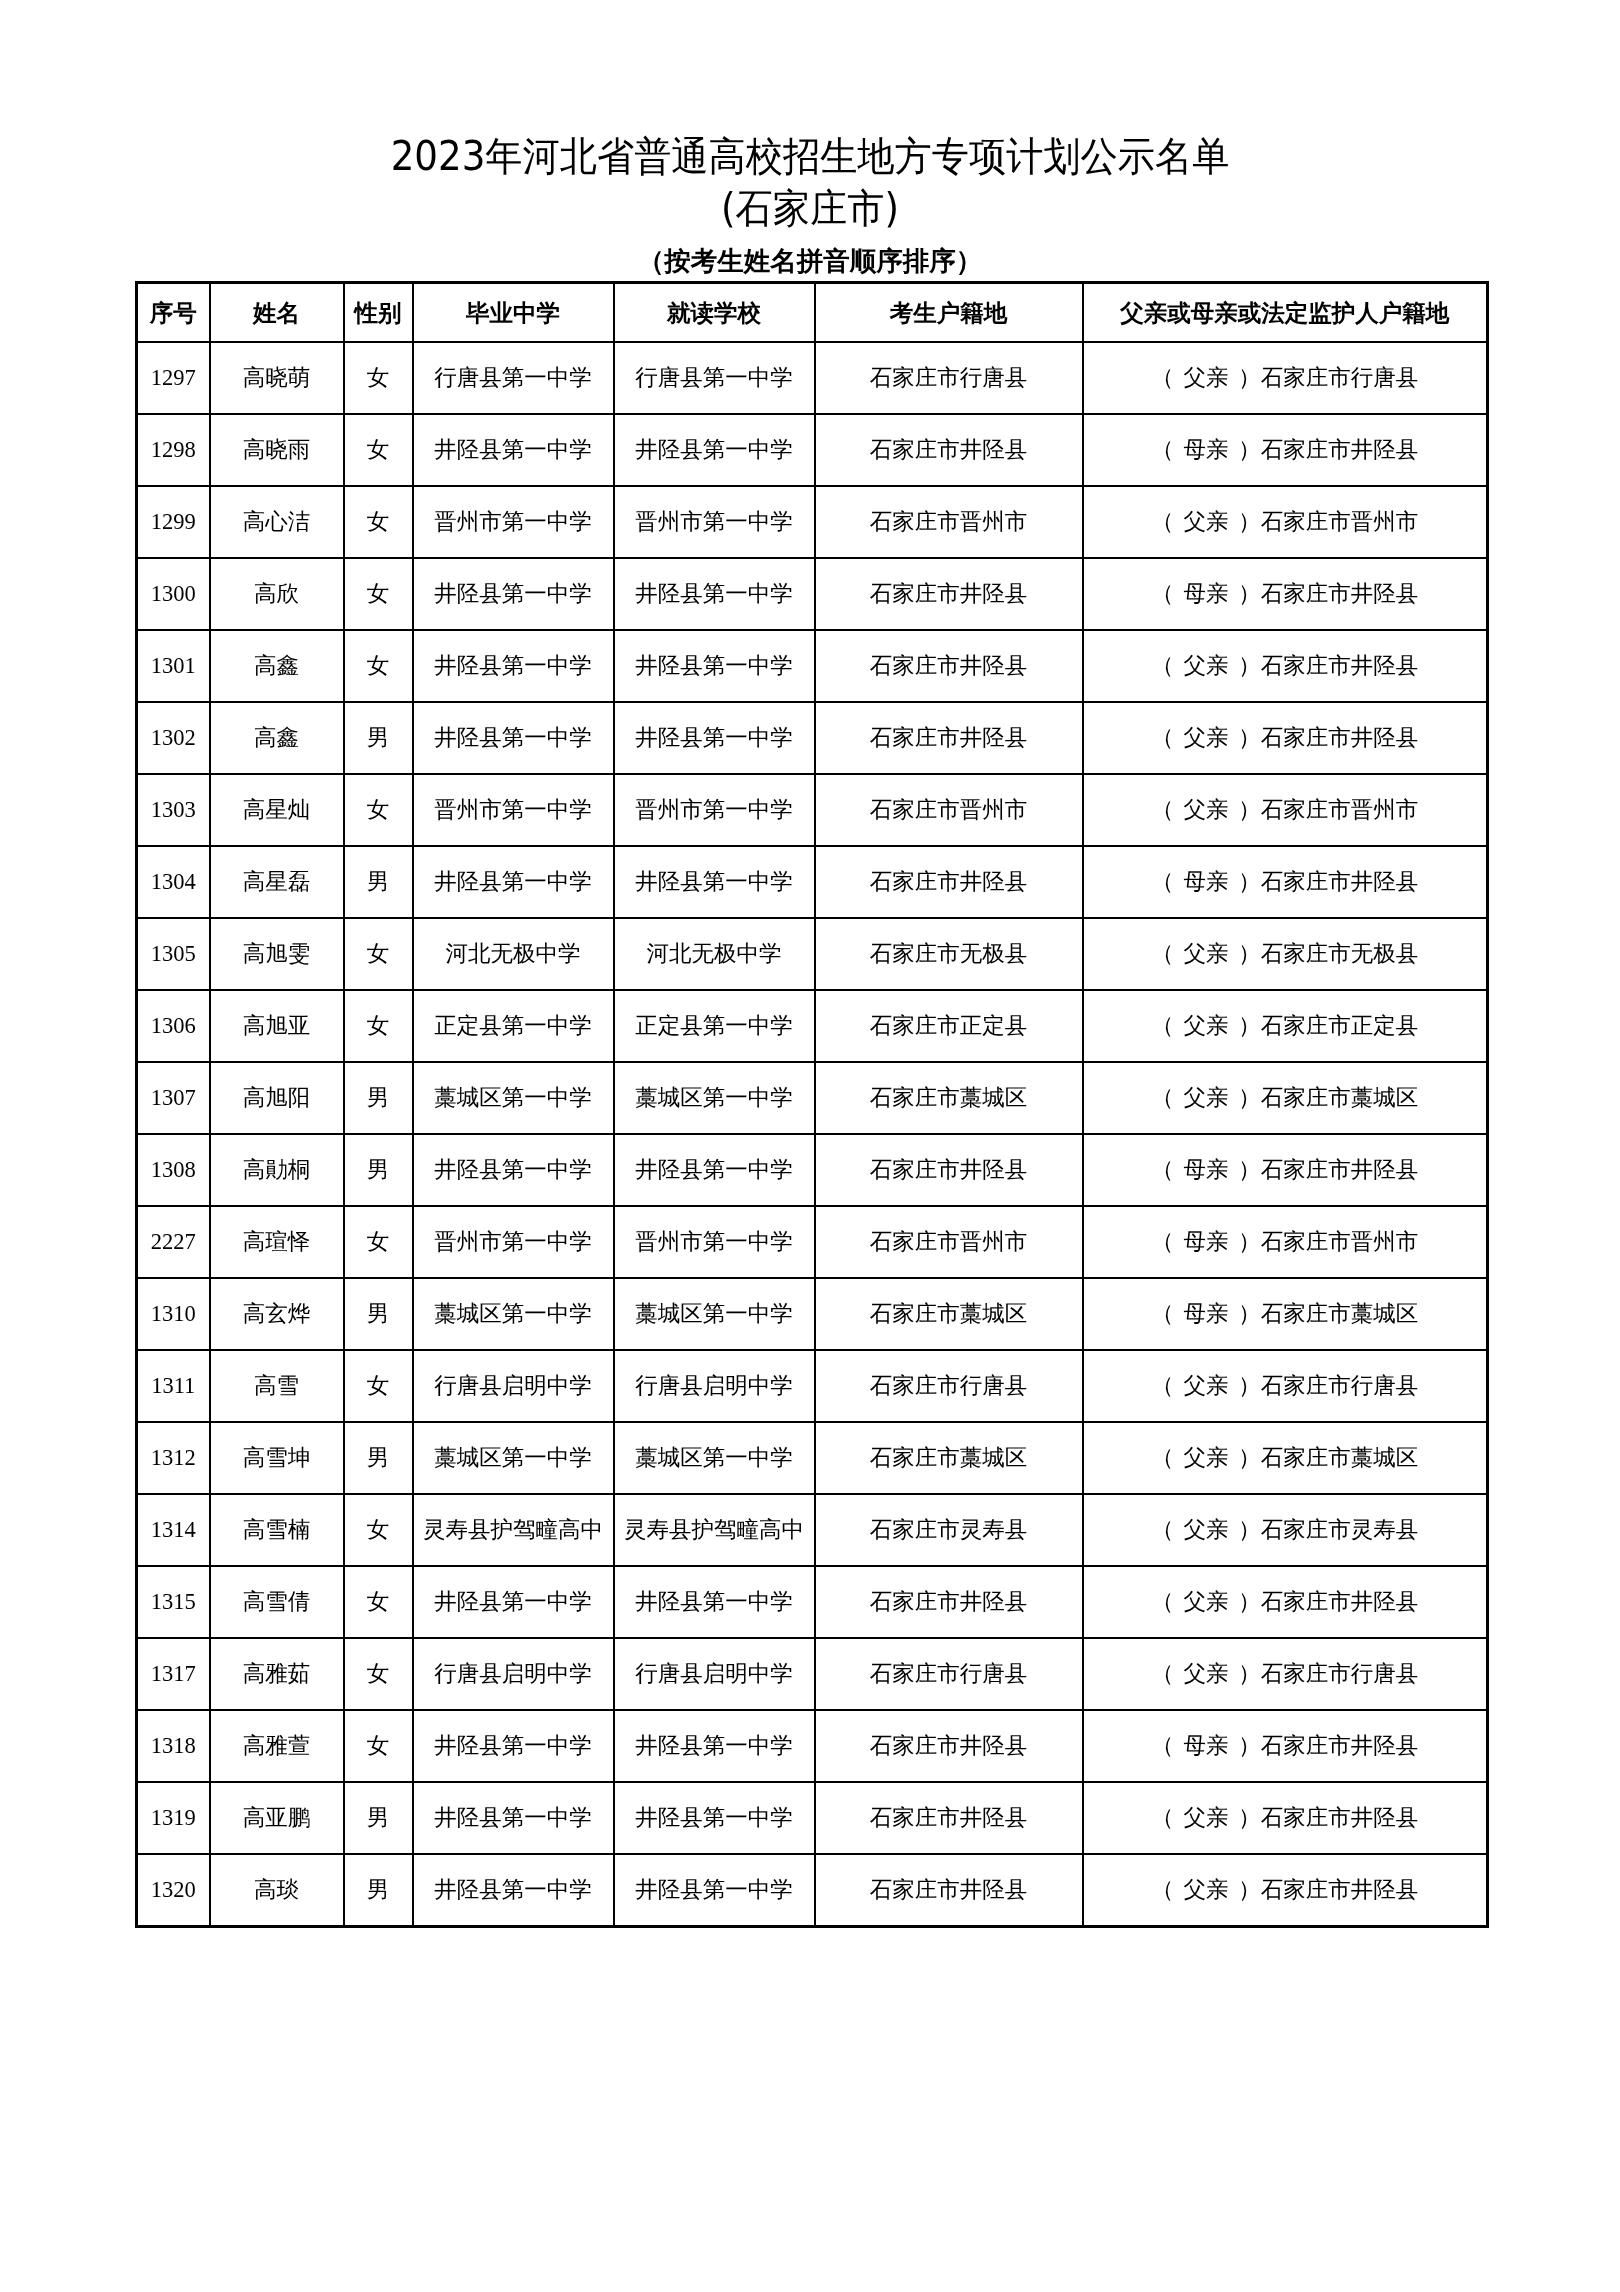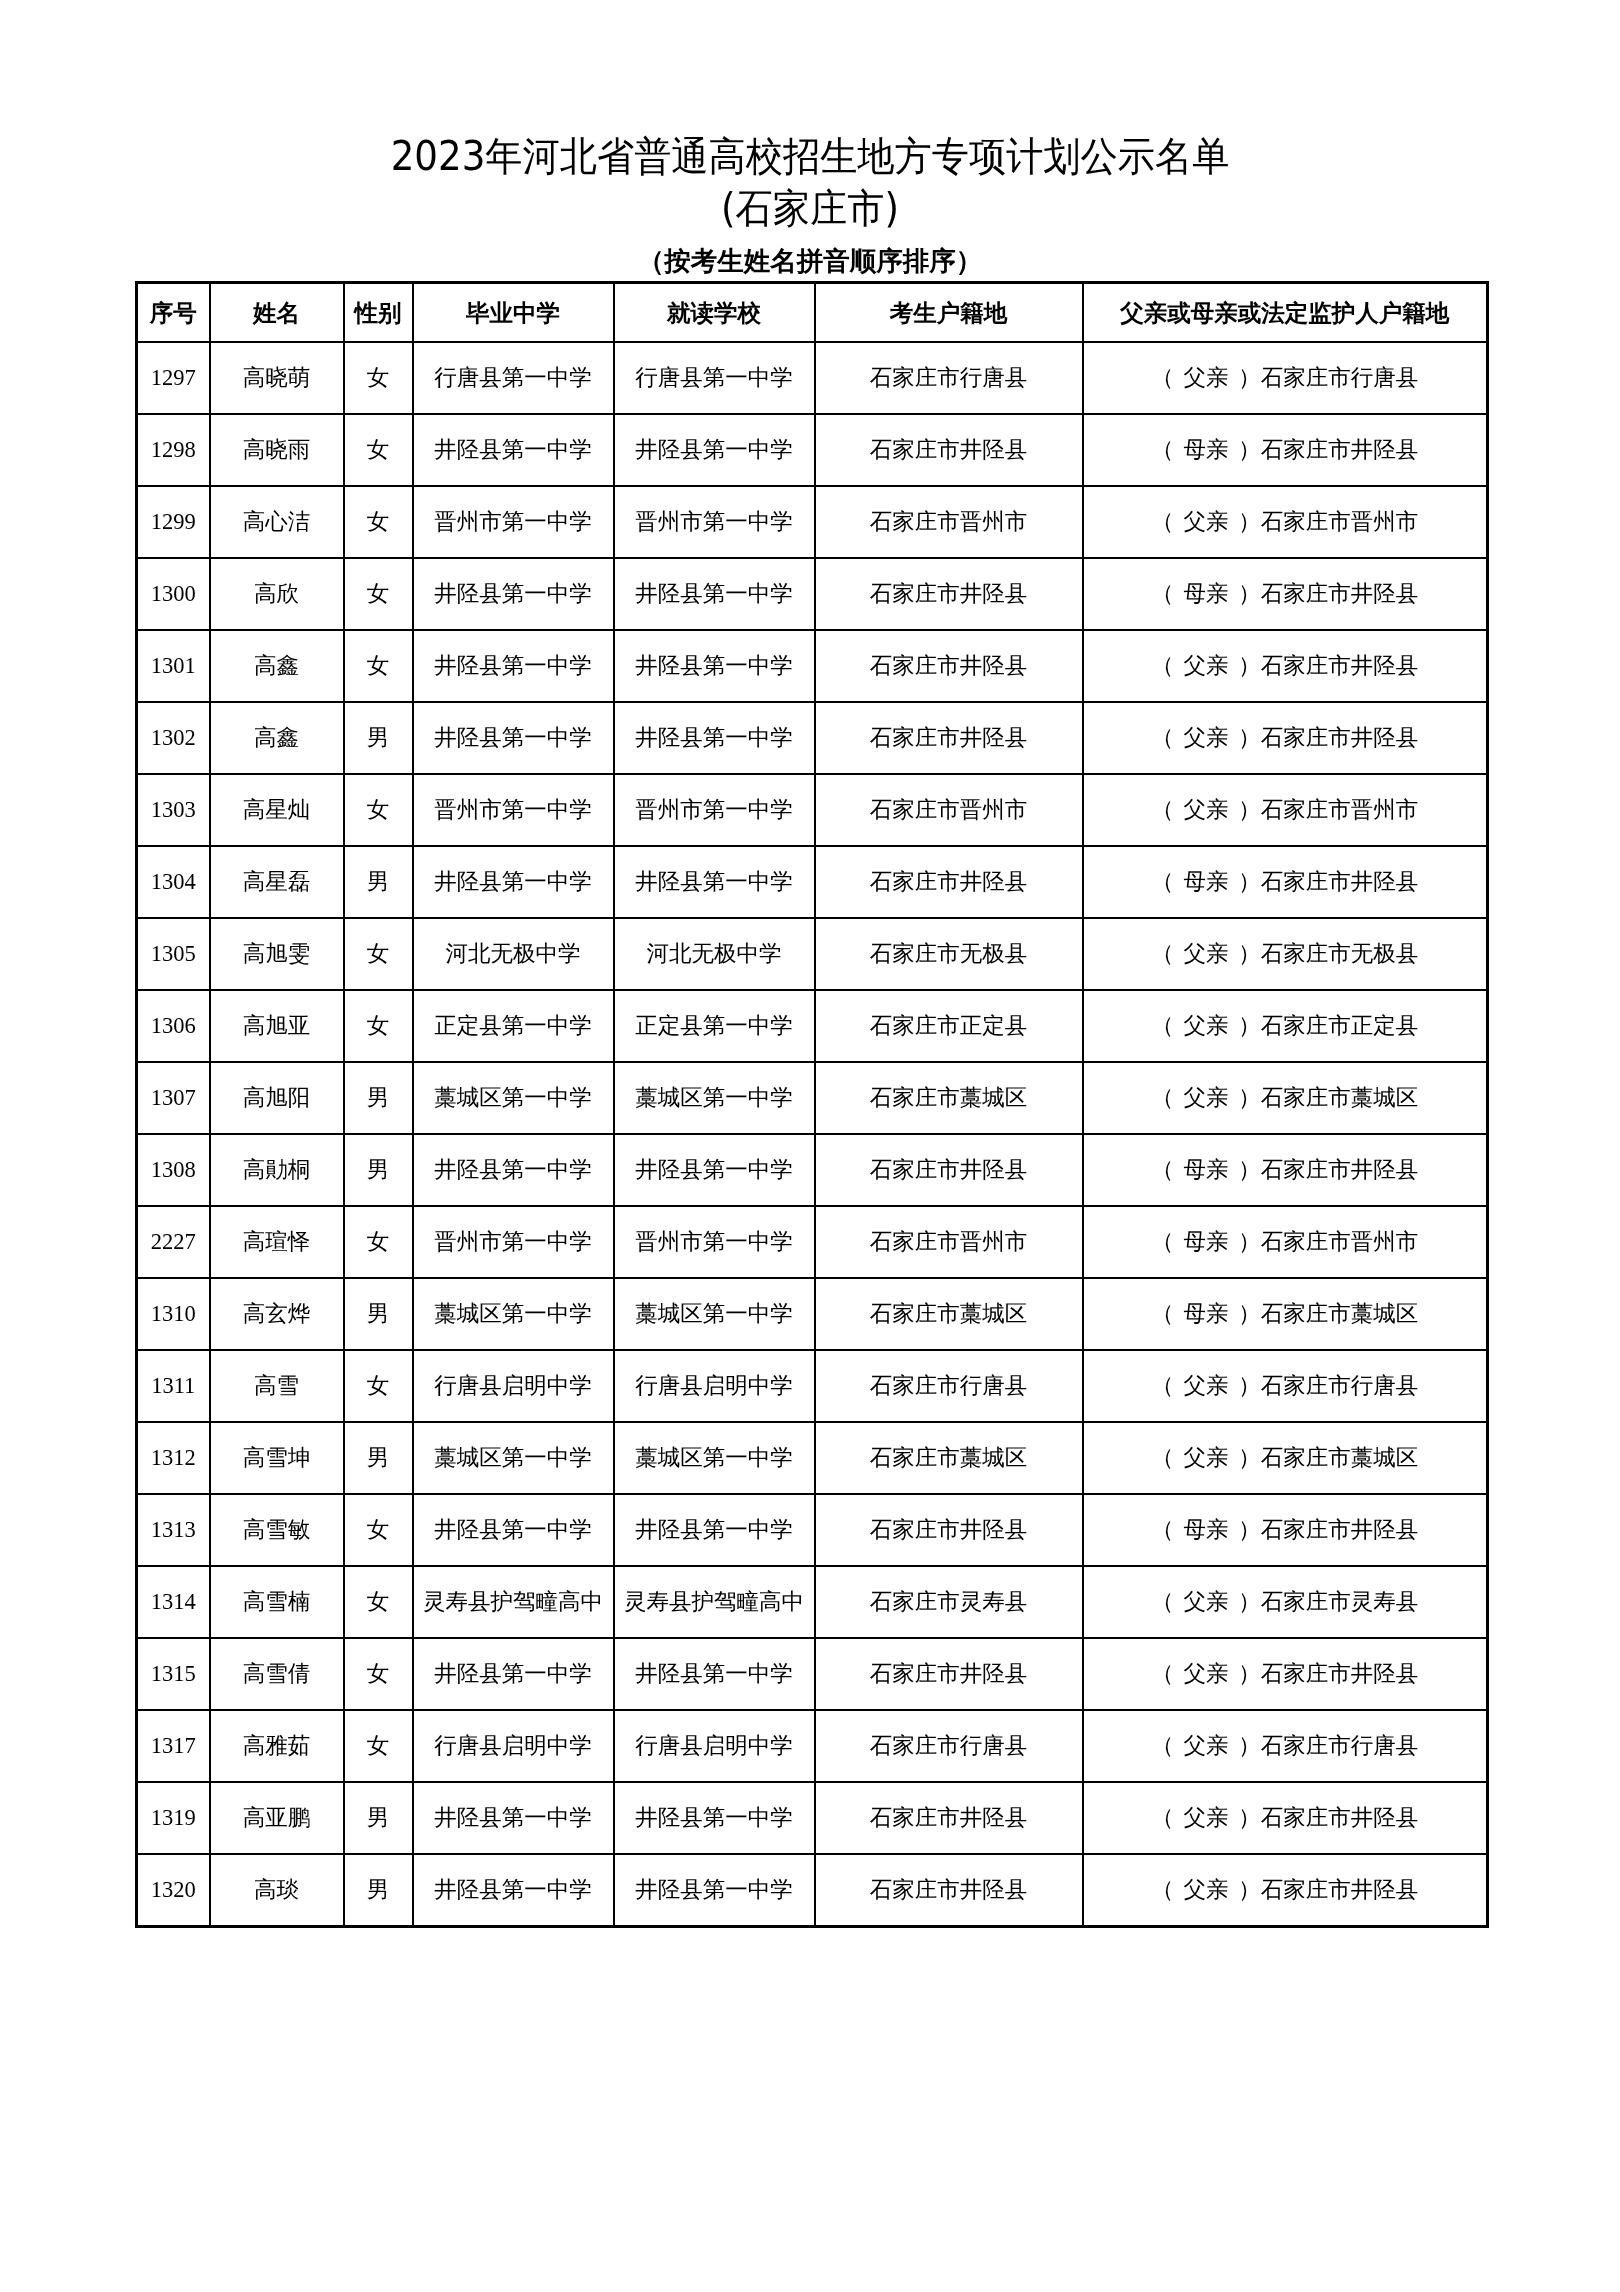--- a/index.html
+++ b/index.html
@@ -208,29 +208,20 @@
       <tr>
         <td class="num">1312</td>
         <td>高雪坤</td>
         <td>男</td>
         <td>藁城区第一中学</td>
         <td>藁城区第一中学</td>
         <td>石家庄市藁城区</td>
         <td><span>（</span><span class="paren">父亲</span><span>）</span><span>石家庄市藁城区</span></td>
       </tr>
       <tr>
-        <td class="num">1313</td>
-        <td>高雪敏</td>
-        <td>女</td>
-        <td>井陉县第一中学</td>
-        <td>井陉县第一中学</td>
-        <td>石家庄市井陉县</td>
-        <td><span>（</span><span class="paren">母亲</span><span>）</span><span>石家庄市井陉县</span></td>
-      </tr>
-      <tr>
         <td class="num">1314</td>
         <td>高雪楠</td>
         <td>女</td>
         <td>灵寿县护驾疃高中</td>
         <td>灵寿县护驾疃高中</td>
         <td>石家庄市灵寿县</td>
         <td><span>（</span><span class="paren">父亲</span><span>）</span><span>石家庄市灵寿县</span></td>
       </tr>
       <tr>
         <td class="num">1315</td>
@@ -244,20 +235,29 @@
       <tr>
         <td class="num">1317</td>
         <td>高雅茹</td>
         <td>女</td>
         <td>行唐县启明中学</td>
         <td>行唐县启明中学</td>
         <td>石家庄市行唐县</td>
         <td><span>（</span><span class="paren">父亲</span><span>）</span><span>石家庄市行唐县</span></td>
       </tr>
       <tr>
+        <td class="num">1318</td>
+        <td>高雅萱</td>
+        <td>女</td>
+        <td>井陉县第一中学</td>
+        <td>井陉县第一中学</td>
+        <td>石家庄市井陉县</td>
+        <td><span>（</span><span class="paren">母亲</span><span>）</span><span>石家庄市井陉县</span></td>
+      </tr>
+      <tr>
         <td class="num">1319</td>
         <td>高亚鹏</td>
         <td>男</td>
         <td>井陉县第一中学</td>
         <td>井陉县第一中学</td>
         <td>石家庄市井陉县</td>
         <td><span>（</span><span class="paren">父亲</span><span>）</span><span>石家庄市井陉县</span></td>
       </tr>
       <tr>
         <td class="num">1320</td>

